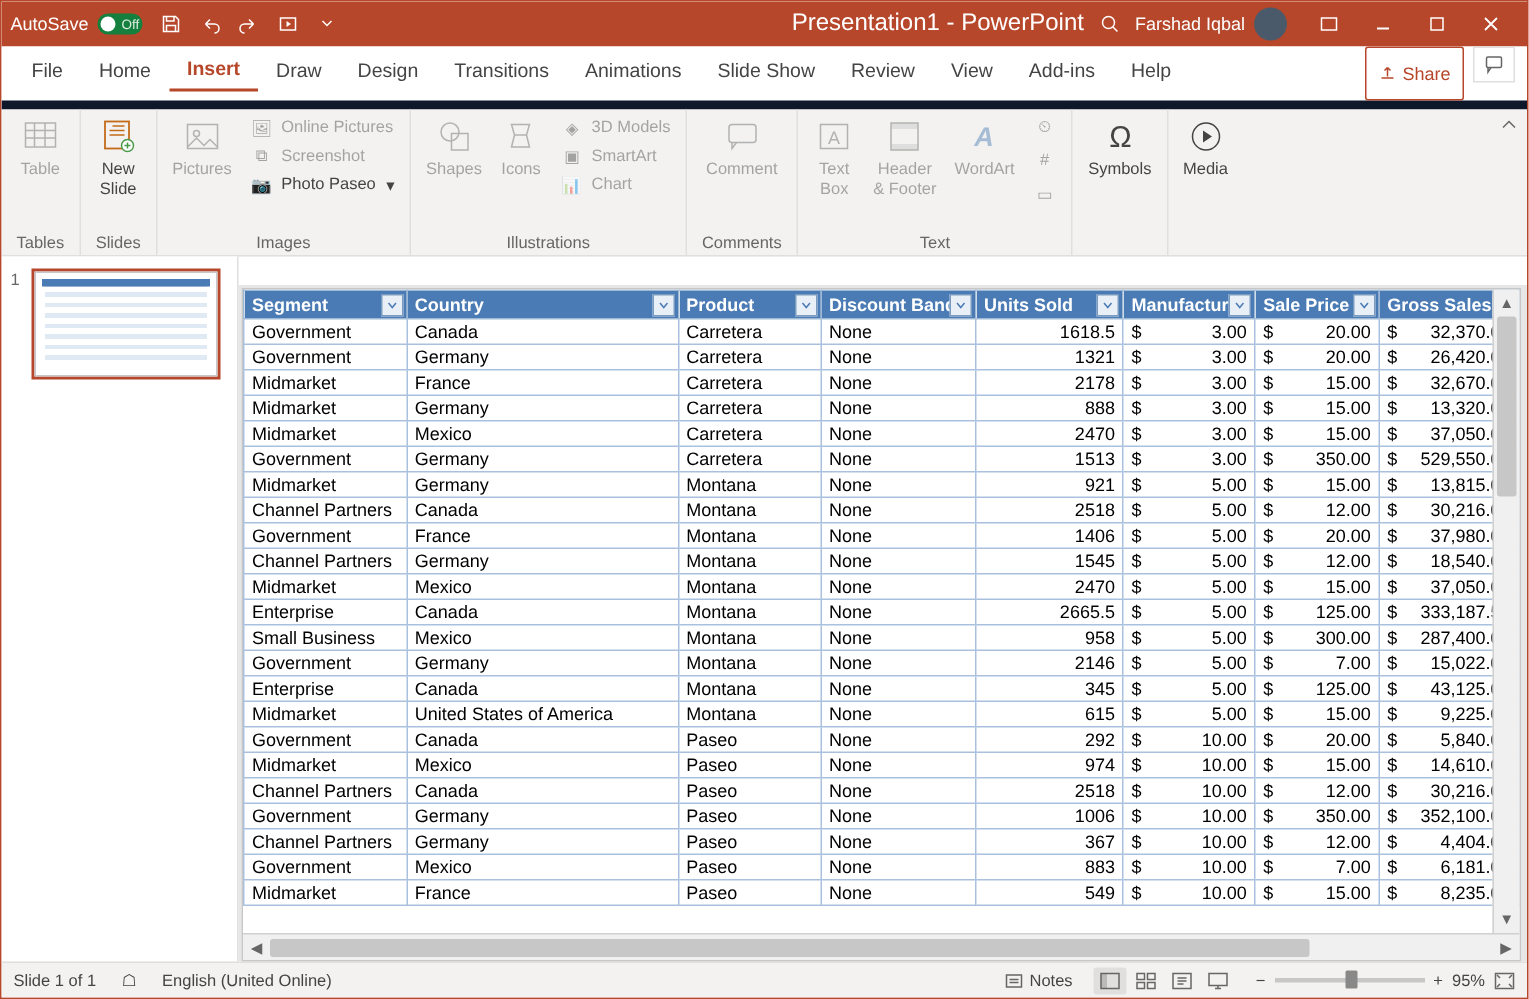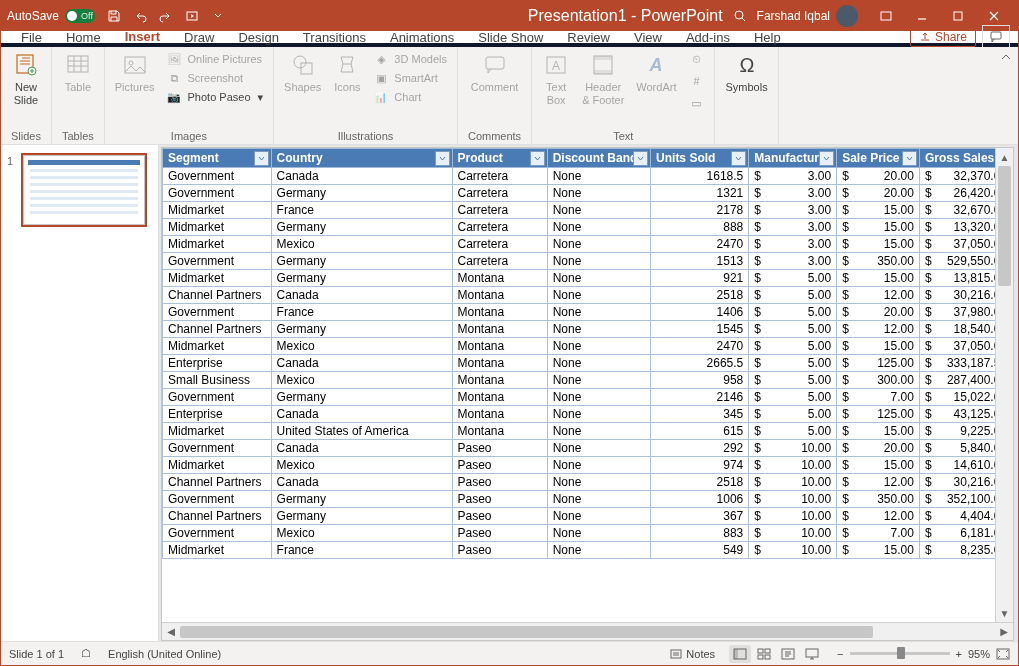--- a/index.html
+++ b/index.html
@@ -41,22 +41,22 @@
 .rightbar { display:flex; align-items:center; gap:10px; }
 .user { display:flex; align-items:center; gap:6px; }
 .avatar { width:22px; height:22px; border-radius:50%; background:#4a5a6a; display:inline-block; }
 .win-ctrl { display:flex; gap:0; }
 .win-ctrl .ic { width:36px; height:30px; }
 
 svg { display:block; }
 
 
 .tabs {
-  display:flex; align-items:center; padding:0 8px; height:16px;
-  background:#fff; border-bottom:4px solid #0f172a;
+  display:flex; padding:0 8px; height:42px;
+  background:#fff; border-bottom:6px solid #0f172a;
 }
 .tab { padding:0 12px; height:30px; display:flex; align-items:center; font-size:13px; color:#444; cursor:pointer; }
 .tab.active { color:#b7472a; font-weight:600; border-bottom:2px solid #b7472a; }
 .tabs .spacer { flex:1; }
 .share-btn {
   border:1px solid #b7472a; color:#b7472a; padding:2px 8px; border-radius:2px; font-size:12px;
   display:flex;align-items:center;gap:4px;
 }
 .comments-btn { width:28px; height:24px; border:1px solid #e1dfdd; display:flex; align-items:center; justify-content:center; margin-left:6px; }
 
@@ -87,21 +87,21 @@
   position:relative; overflow:hidden;
 }
 .thumb::before {
   content:""; position:absolute; inset:6px; background:
     repeating-linear-gradient(to bottom, #dce7f2 0 3px, #fff 3px 7px); opacity:.9;
 }
 .thumb::after {
   content:""; position:absolute; left:4px; right:4px; top:4px; height:5px; background:#4a7bb4;
 }
 .canvas {
-  flex:1; background:#e6e6e6; padding:2px 4px 0 2px; display:flex; flex-direction:column; min-width:0;
+  flex:1; background:#e6e6e6; padding:2px 4px 0 2px; display:flex; flex-direction:column; min-width:0;margin-top:19px;
 }
 .sheet-wrapper { flex:1; background:#fff; overflow:hidden; border:1px solid #c7c7c7; position:relative; display:flex; flex-direction:column; }
 .table-scroll { flex:1; overflow:hidden; }
 table.data { width:100%; border-collapse:collapse; table-layout:fixed; font-size:12px; }
 table.data th {
   background:#4a7bb4; color:#fff; text-align:left; font-weight:600;
   border:1px solid #9db9d6; padding:2px 5px; position:relative;
   white-space:nowrap; overflow:hidden;
 }
 table.data th .filter {
@@ -240,49 +240,49 @@
     <svg width="14" height="14" viewBox="0 0 14 14">
         <rect x="2" y="2" width="10" height="7" rx="1" fill="none" stroke="#666"></rect>
         <path d="M5 9l-2 3v-3" fill="none" stroke="#666"></path>
       </svg>
   </div>
 </div>
 
 <div class="ribbon">
   <div class="group">
     <div class="buttons">
+      <div class="big-btn dim">
+        <span class="ic-lg">
+            <svg width="26" height="26" viewBox="0 0 26 26">
+              <rect x="3" y="4" width="20" height="16" fill="none" stroke="#666"></rect>
+              <path d="M3 9h20M3 14h20M9 4v16M16 4v16" stroke="#666"></path>
+            </svg>
+          </span>
+        <span>Table</span>
+      </div>
+    </div>
+    <div class="label">Tables</div>
+  </div>
+
+  <div class="group">
+    <div class="buttons">
       <div class="big-btn">
         <span class="ic-lg">
             <svg width="26" height="26" viewBox="0 0 26 26">
               <rect x="4" y="3" width="16" height="18" fill="none" stroke="#c46b1a" stroke-width="1.2"></rect>
               <path d="M9 6h8M7 9h10M7 12h10" stroke="#c46b1a"></path>
               <circle cx="19" cy="19" r="4" fill="#fff" stroke="#4a9a4a"></circle>
               <path d="M19 17v4M17 19h4" stroke="#4a9a4a"></path>
             </svg>
           </span>
         <span style="white-space:pre">New
 Slide</span>
       </div>
     </div>
     <div class="label">Slides</div>
-  </div>
-
-  <div class="group">
-    <div class="buttons">
-      <div class="big-btn dim">
-        <span class="ic-lg">
-            <svg width="26" height="26" viewBox="0 0 26 26">
-              <rect x="3" y="4" width="20" height="16" fill="none" stroke="#666"></rect>
-              <path d="M3 9h20M3 14h20M9 4v16M16 4v16" stroke="#666"></path>
-            </svg>
-          </span>
-        <span>Table</span>
-      </div>
-    </div>
-    <div class="label">Tables</div>
   </div>
 
   <div class="group">
     <div class="buttons">
       <div class="big-btn dim">
         <span class="ic-lg">
             <svg width="26" height="26" viewBox="0 0 26 26">
               <rect x="3" y="5" width="20" height="16" fill="none" stroke="#666"></rect>
               <circle cx="9" cy="11" r="2" fill="none" stroke="#666"></circle>
               <path d="M3 20l6-6 5 5 4-4 5 5" fill="none" stroke="#666"></path>
@@ -410,20 +410,34 @@
             <svg width="26" height="26" viewBox="0 0 26 26">
               <text x="13" y="20" text-anchor="middle" font-size="20" fill="#444">Ω</text>
             </svg>
           </span>
         <span>Symbols</span>
       </div>
     </div>
     <div class="label"></div>
   </div>
 
+  <div class="group" style="border-right:none; flex:0 0 auto;">
+    <div class="buttons">
+      <div class="big-btn">
+        <span class="ic-lg">
+            <svg width="26" height="26" viewBox="0 0 26 26">
+              <circle cx="13" cy="13" r="9" fill="none" stroke="#444"></circle>
+              <path d="M11 9v8l6-4z" fill="#444"></path>
+            </svg>
+          </span>
+        <span>Media</span>
+      </div>
+    </div>
+    <div class="label"></div>
+  </div>
 
   <div class="collapse-arrow">
     <svg width="12" height="12" viewBox="0 0 12 12">
         <path d="M2 8l4-4 4 4" fill="none" stroke="#666"></path>
       </svg>
   </div>
 </div>
 
 <div class="workarea">
   <div class="thumbs">

